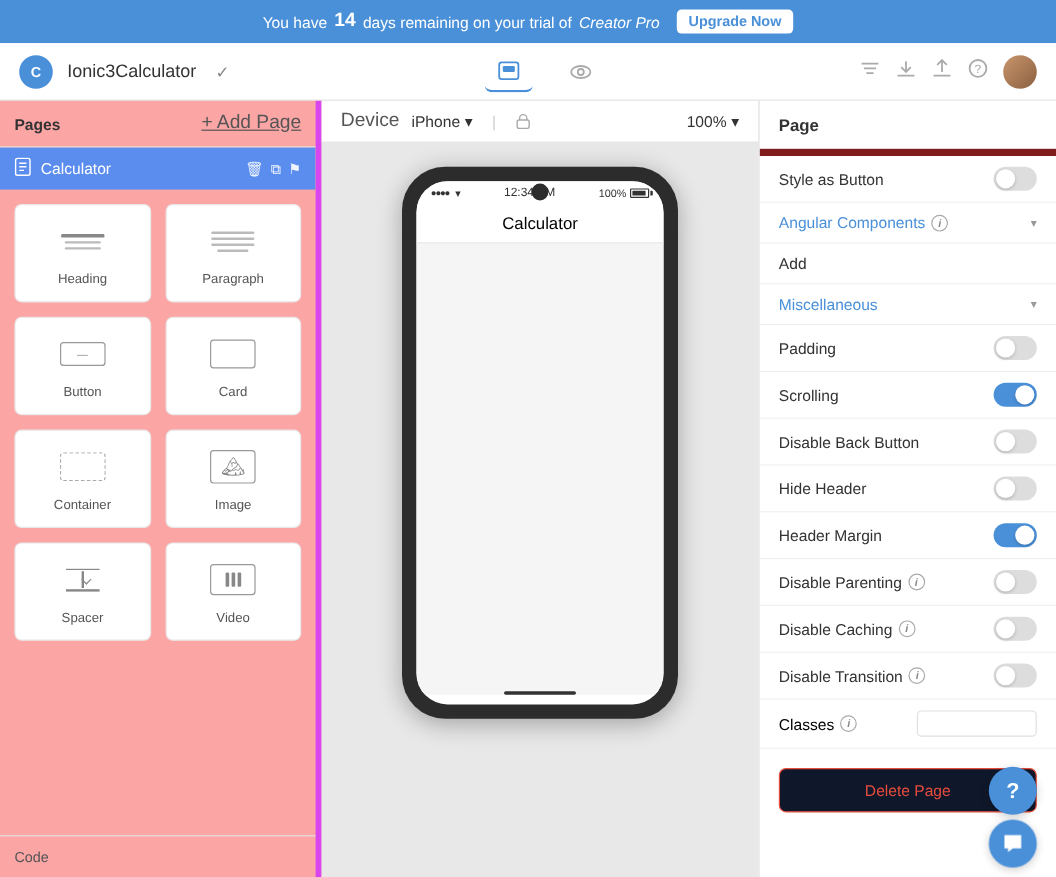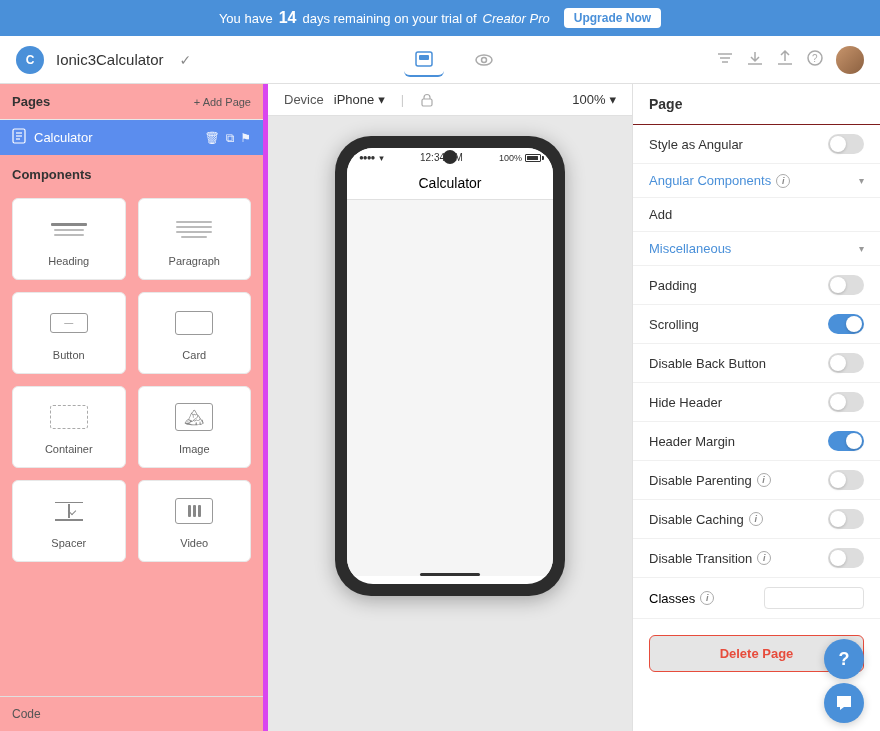--- a/index.html
+++ b/index.html
@@ -107,21 +107,21 @@
     .pages-header {
       display: flex;
       align-items: center;
       justify-content: space-between;
       padding: 10px 12px;
       border-bottom: 1px solid #e8e8e8;
     }
     .pages-title { font-weight: 600; color: #333; font-size: 13px; }
     .add-page-btn {
       background: none; border: none; cursor: pointer;
-      color: #555; font-size: 11px; display: flex; align-items: center; gap: 3px;
+      color: #555; font-size: 16px; display: flex; align-items: center; gap: 3px; text-decoration: underline;
     }
     .page-item {
       display: flex;
       align-items: center;
       padding: 8px 12px;
       background: #5b8dee;
       color: white;
       cursor: pointer;
     }
     .page-item .page-icon { margin-right: 8px; font-size: 14px; }
@@ -198,21 +198,21 @@
     }
     .device-toolbar {
       background: white;
       border-bottom: 1px solid #e0e0e0;
       width: 100%;
       padding: 8px 16px;
       display: flex;
       align-items: center;
       gap: 10px;
     }
-    .device-label { color: #555; font-size: 13px; }
+    .device-label { color: #555; font-size: 16px; }
     .device-select {
       background: none; border: none; cursor: pointer;
       font-size: 13px; color: #333; font-weight: 500;
       display: flex; align-items: center; gap: 4px;
     }
     .zoom-select {
       background: none; border: none; cursor: pointer;
       font-size: 13px; color: #333; margin-left: auto;
       display: flex; align-items: center; gap: 4px;
     }
@@ -292,21 +292,21 @@
     .right-panel {
       width: 248px;
       background: white;
       border-left: 1px solid #e0e0e0;
       display: flex;
       flex-direction: column;
       overflow-y: auto;
     }
     .right-panel-header {
       padding: 12px 16px;
-      border-bottom: 1px solid #7f1d1d;
+      border-bottom: 6px solid #7f1d1d;
       font-weight: 600;
       color: #333;
       font-size: 14px;
     }
     .panel-row {
       display: flex;
       align-items: center;
       justify-content: space-between;
       padding: 9px 16px;
       border-bottom: 1px solid #f0f0f0;
@@ -382,23 +382,23 @@
       font-size: 12px;
       width: 100px;
       outline: none;
     }
 
     .delete-btn {
       margin: 16px;
       padding: 10px;
       border: 1.5px solid #e74c3c;
       border-radius: 6px;
-      background: #e5e5e5;
+      background: #0f172a;
       color: #e74c3c;
-      font-weight: 700;
+      font-weight: 400;
       font-size: 13px;
       cursor: pointer;
       text-align: center;
     }
 
     .fab-help {
       position: fixed;
       bottom: 52px;
       right: 16px;
       width: 40px; height: 40px;
@@ -507,21 +507,20 @@
       </span>
       <span class="page-name">Calculator</span>
       <div class="page-actions">
         <span>🗑</span>
         <span>⧉</span>
         <span>⚑</span>
       </div>
     </div>
 
     <div class="components-section">
-      <div class="components-title">Components</div>
       <div class="components-grid">
 
         <div class="component-item">
           <div class="component-icon">
             <div class="icon-heading">
               <div class="h-line1"></div>
               <div class="h-line2"></div>
               <div class="h-line3"></div>
             </div>
           </div>
@@ -650,21 +649,21 @@
           <div class="phone-home-indicator"></div>
         </div>
       </div>
     </div>
   </div>
 
   <div class="right-panel">
     <div class="right-panel-header">Page</div>
 
     <div class="panel-row">
-      <span class="panel-row-label">Style as Angular</span>
+      <span class="panel-row-label">Style as Button</span>
       <div class="toggle"></div>
     </div>
 
     <div class="section-header">
       <span class="section-header-label">
         <span>Angular Components</span>
         <span class="info-icon">i</span>
       </span>
       <span class="section-chevron">▾</span>
     </div>

